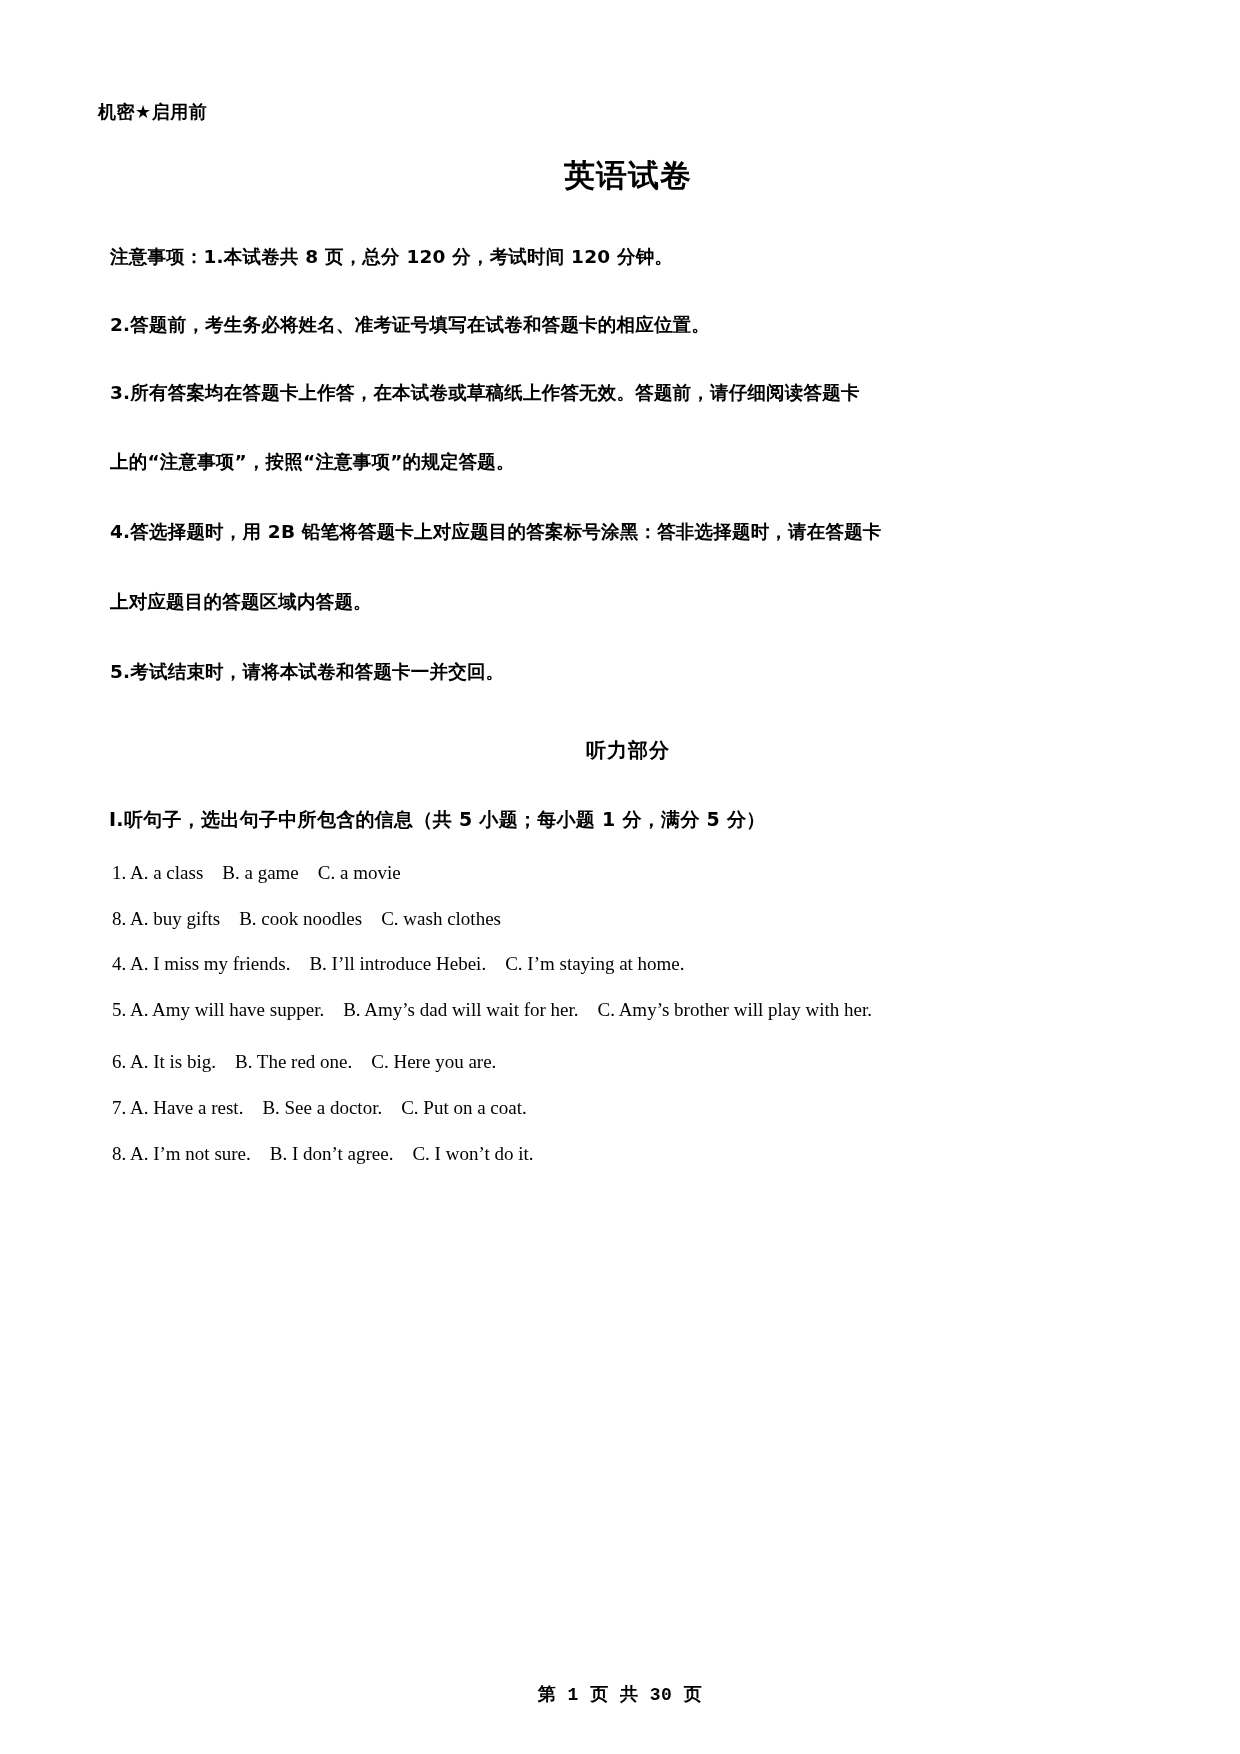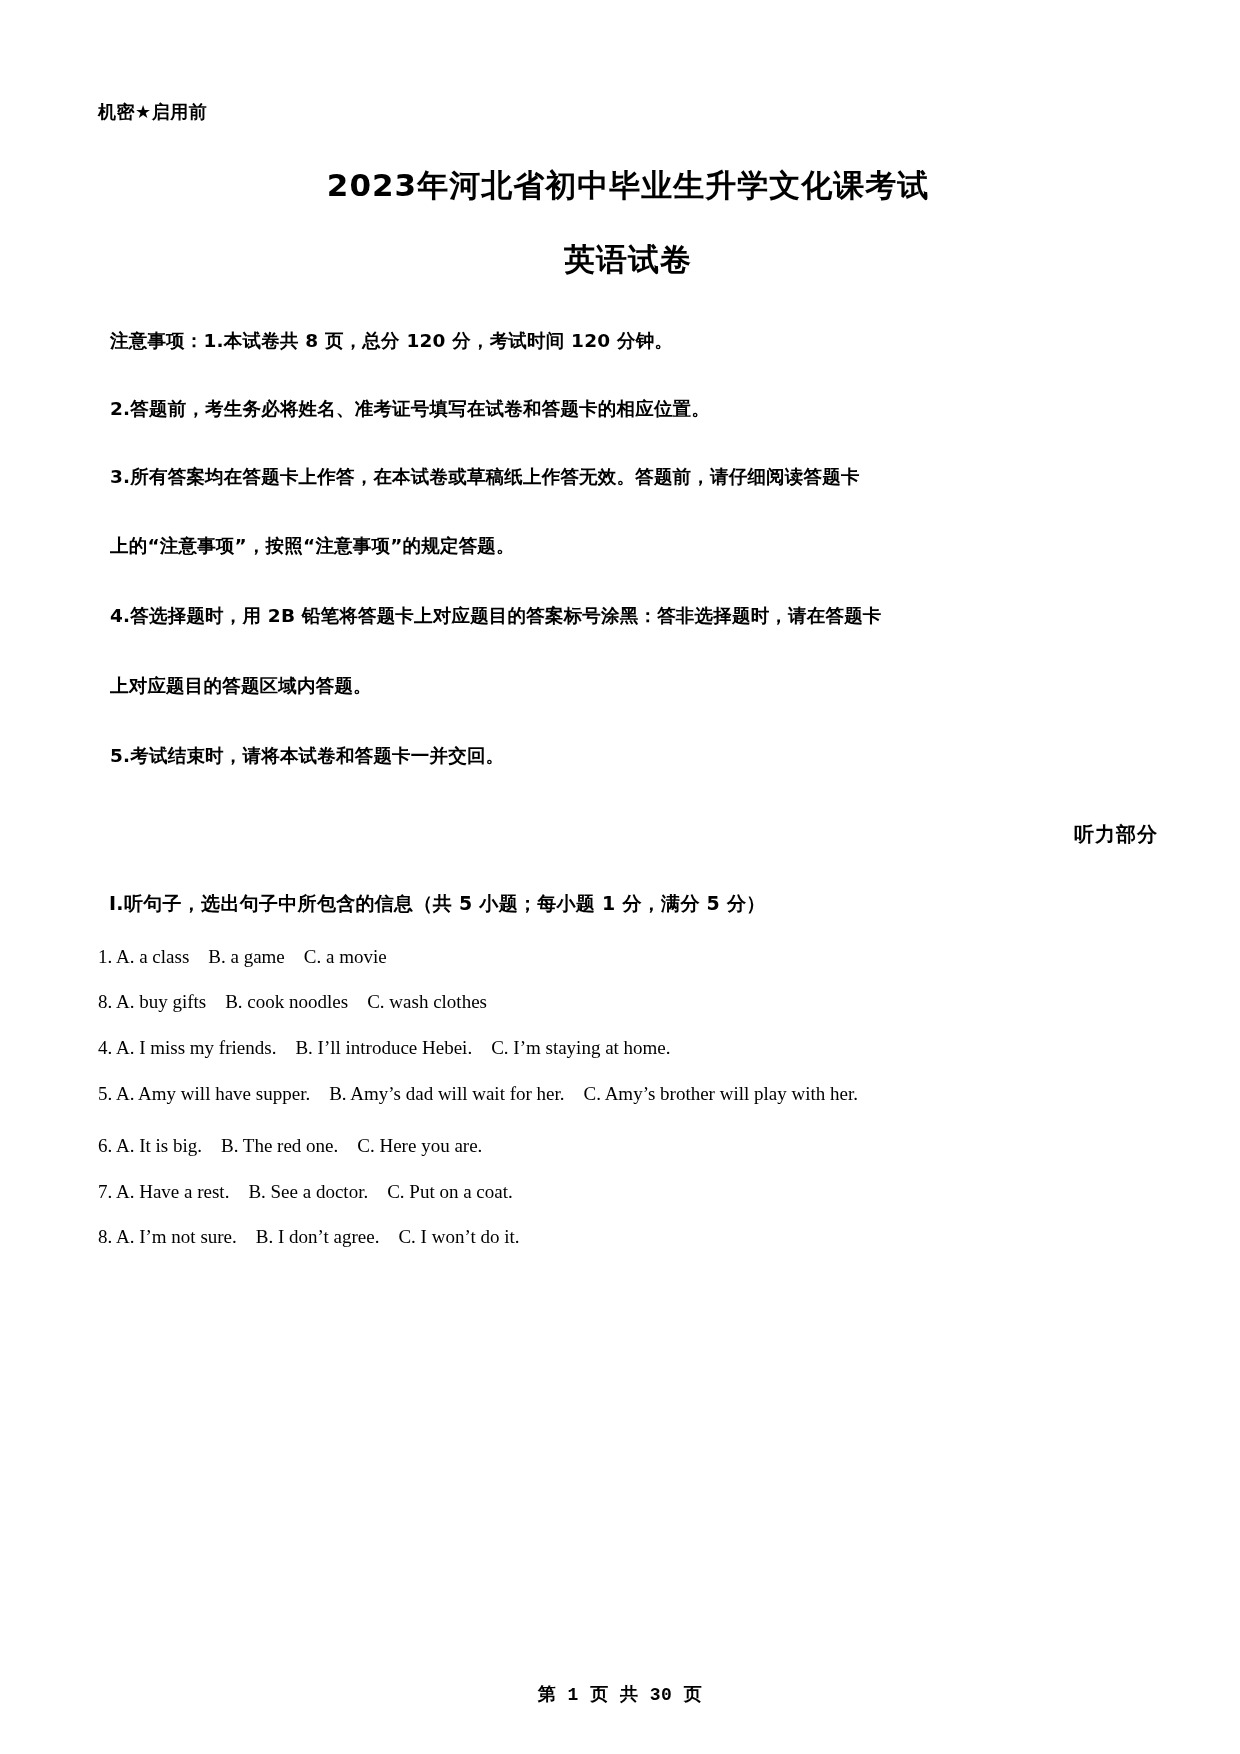--- a/index.html
+++ b/index.html
@@ -72,37 +72,37 @@
     margin-top: 40px;
     letter-spacing: 0.2px;
     text-align: justify;
   }
   .notice-item.first { margin-top: 46px; }
   .notice-item.cont { margin-top: 42px; }
 
   
   .part-title {
     margin-top: 52px;
-    text-align: right;
+    text-align: center;
     font-family: Liberation Serif, serif;
     font-weight: bold;
     font-size: 20px;
     letter-spacing: 1px;
   }
   .section-head {
     margin-top: 42px;
     font-family: "DejaVu Sans", "Liberation Sans", sans-serif;
     font-weight: bold;
     font-size: 19px;
     letter-spacing: 0.3px;
     line-height: 1.45;
     margin-left: 11px;
   }
   .q-list {
-    margin: 0;
+    margin: 14px;
     padding: 0;
     list-style: none;
   }
   .q-item {
     font-family: "Liberation Serif", "DejaVu Serif", serif;
     font-size: 19px;
     line-height: 1.4;
     margin-top: 19px;
     white-space: pre;
   }
@@ -122,21 +122,20 @@
   }
 </style>
 </head>
 <body>
 
 <div class="page">
   <div class="content">
 
     <div class="confidential">机密★启用前</div>
 
-    <h1 class="doc-title">2023年河北省初中毕业生升学文化课考试</h1>
 
     <h2 class="doc-subtitle">英语试卷</h2>
 
     <ul class="notice-list">
       <li class="notice-item first">注意事项：1.本试卷共 8 页，总分 120 分，考试时间 120 分钟。</li>
       <li class="notice-item">2.答题前，考生务必将姓名、准考证号填写在试卷和答题卡的相应位置。</li>
       <li class="notice-item">3.所有答案均在答题卡上作答，在本试卷或草稿纸上作答无效。答题前，请仔细阅读答题卡</li>
       <li class="notice-item cont">上的“注意事项”，按照“注意事项”的规定答题。</li>
       <li class="notice-item cont">4.答选择题时，用 2B 铅笔将答题卡上对应题目的答案标号涂黑：答非选择题时，请在答题卡</li>
       <li class="notice-item cont">上对应题目的答题区域内答题。</li>

